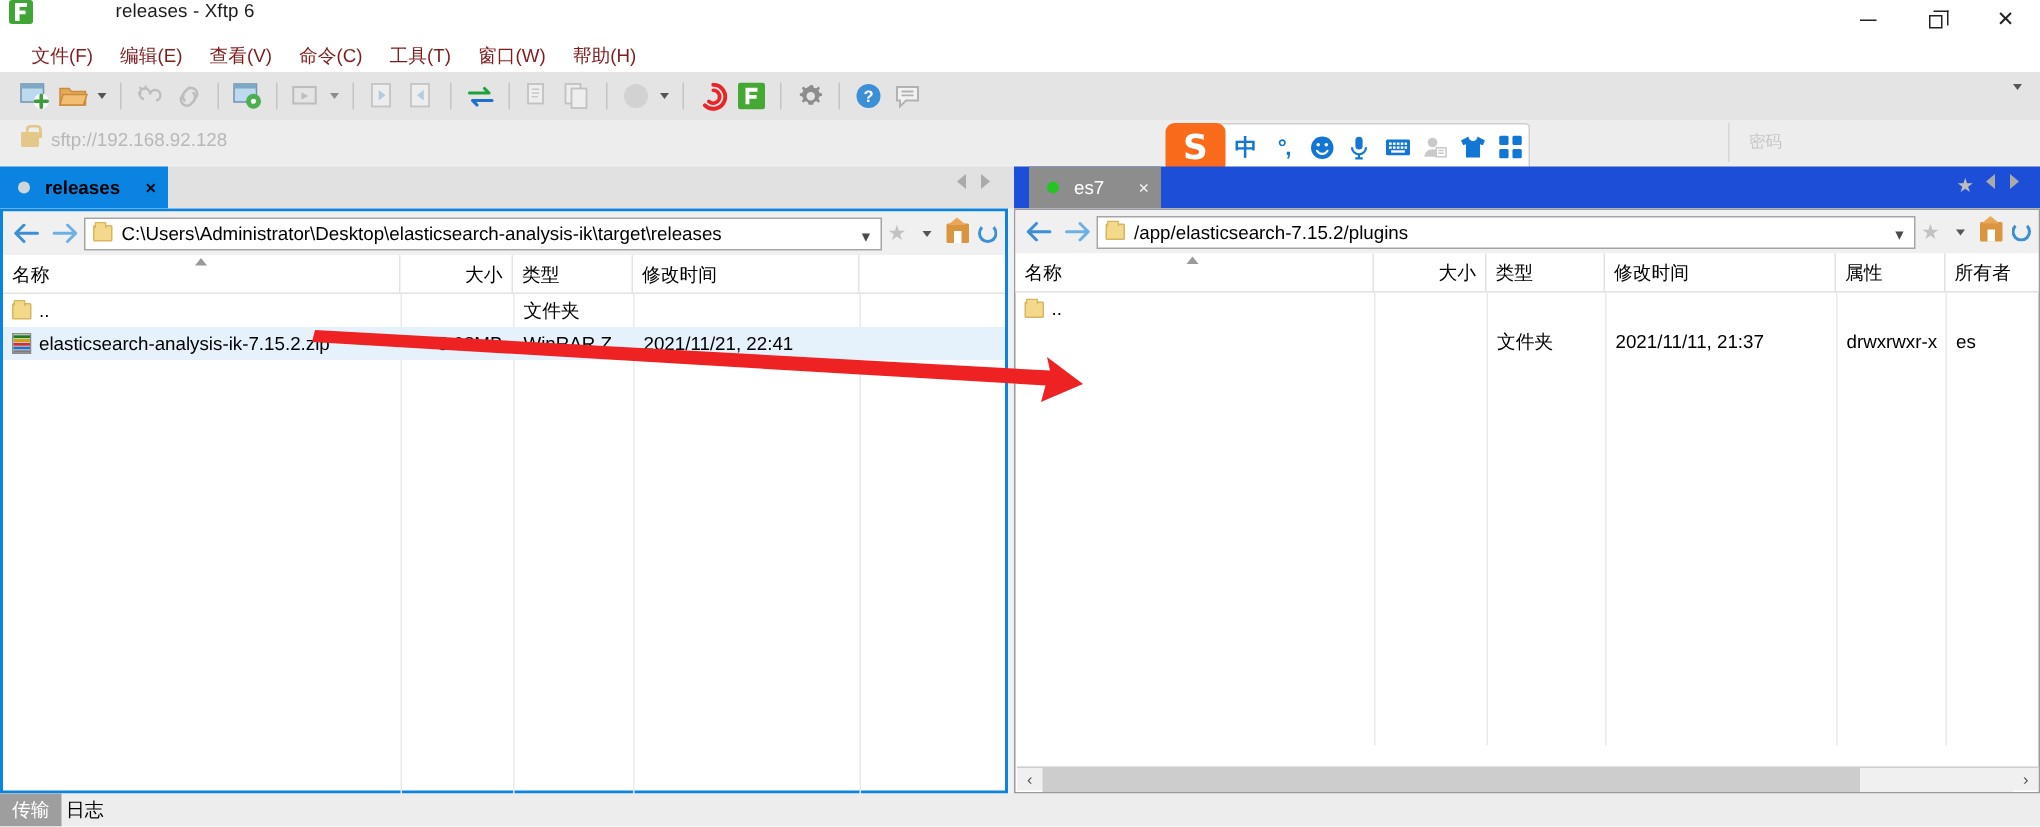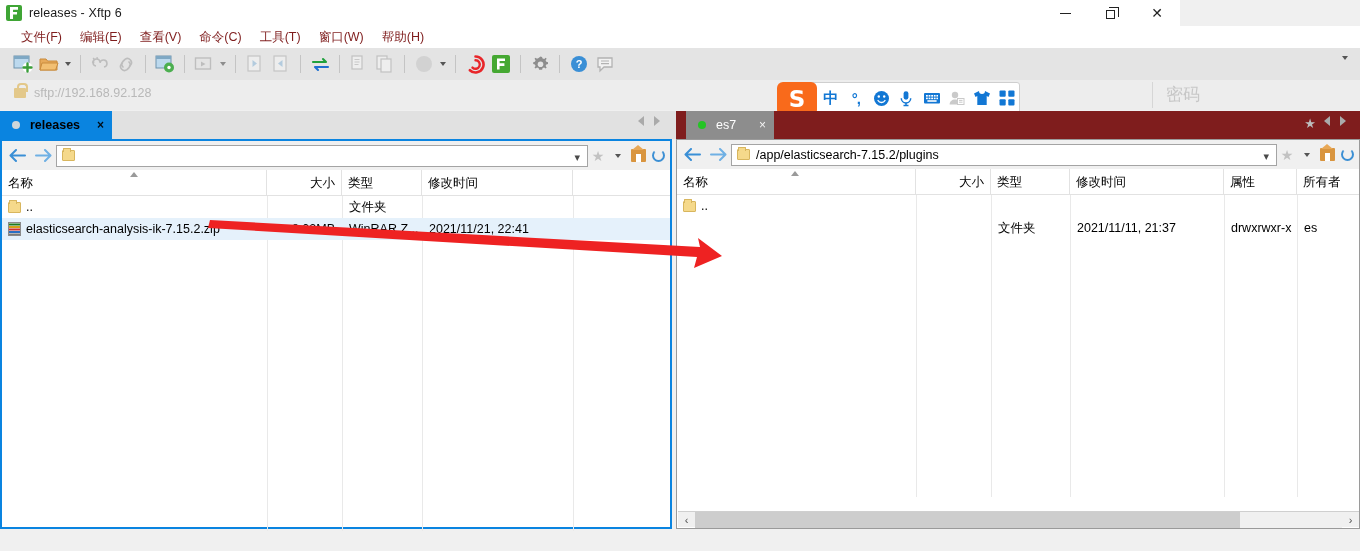--- a/index.html
+++ b/index.html
@@ -7,22 +7,22 @@
     margin: 0; padding: 0;
     width: 1360px; height: 551px;
     overflow: hidden;
     font-family: "Liberation Sans", "DejaVu Sans", sans-serif;
     background: #ffffff;
   }
   #app { position: relative; width: 1360px; height: 551px; background:#f0f0f0; }
 
   
   .titlebar {
-    position:absolute; left:0; top:0; width:1180px; height:26px;
-    background:#ffffff; display:flex; align-items:center;
+    position:absolute; left:0; top:0; width:1360px; height:26px;
+    background:#ffffff; display:flex; gap:48px;
   }
   .title-icon {
     width:16px; height:16px; margin-left:6px; margin-right:7px;
     background:#3fa535; border-radius:2px; position:relative; flex:none;
   }
   .title-icon:after{
     content:""; position:absolute; left:4px; top:2px; width:8px; height:12px;
     background:#ffffff;
     clip-path: polygon(0 0,100% 0,100% 22%,38% 22%,38% 42%,88% 42%,88% 62%,38% 62%,38% 100%,0 100%);
   }
@@ -67,42 +67,42 @@
   }
   .lock:before{
     content:""; position:absolute; left:2.5px; top:-5px; width:7px; height:7px;
     border:2px solid #e3c88a; border-bottom:none; border-radius:4px 4px 0 0;
   }
   .sftp-text { position:absolute; left:34px; top:6px; font-size:12.5px; color:#b8b8b8; }
   .pwd-sep { position:absolute; left:1152px; top:82px; width:1px; height:26px; background:#d6d6d6;}
   .pwd-field {
     position:absolute; left:1160px; top:82px; width:200px; height:26px;
     background:#ededed; border:none; outline:none;
-    font-size:17px; color:#6d28d9; font-family:"Liberation Sans","DejaVu Sans",sans-serif; padding-left:6px;
+    font-size:11px; color:#6d28d9; font-family:"Liberation Sans","DejaVu Sans",sans-serif; padding-left:6px;
   }
   .pwd-field::placeholder { color:#c7c7c7; }
 
   
   .ime {
     position:absolute; left:790px; top:82px; height:32px; width:230px;
     background:#ffffff; border:1px solid #cfcfcf; border-radius:3px;
     display:flex; align-items:center; padding-left:28px; gap:2px;
   }
   .ime-logo {
     position:absolute; left:-14px; top:-1px; width:40px; height:34px;
     background:#f96a1b; border-radius:6px; display:flex; align-items:center; justify-content:center;
     color:#fff; font-size:23px; font-weight:bold; font-family:"DejaVu Sans",sans-serif; line-height:1;
   }
   .ime-btn { width:26px; height:26px; display:flex; align-items:center; justify-content:center; color:#1277d4; }
   .ime-btn.zh { font-size:15px; font-weight:bold; }
   .ime-btn.punct { font-size:15px; font-weight:bold; letter-spacing:-1px; }
 
   
   .tabstrip-left { position:absolute; left:0; top:111px; width:676px; height:28px; background:#e1e1e1; }
-  .tabstrip-right { position:absolute; left:676px; top:111px; width:684px; height:28px; background:#7f1d1d; }
+  .tabstrip-right { position:absolute; left:676px; top:111px; width:684px; height:28px; background:#1d4ed8; }
   .tab {
     position:absolute; top:0; height:28px; display:flex; align-items:center;
     padding:0 8px 0 12px; font-size:12.5px; gap:10px;
   }
   .tab.active { left:0; background:#0a84e0; color:#000000; font-weight:bold; width:112px; }
   .tab.inactive { left:10px; background:#8d8d8d; color:#ffffff; width:88px; }
   .tab .dot { width:8px; height:8px; border-radius:50%; flex:none; }
   .tab.active .dot { background:#cfd6da; }
   .tab.inactive .dot { background:#25c425; }
   .tab .label { flex:1; white-space:nowrap; }
@@ -452,20 +452,21 @@
             <path d="M7 1L1.5 6.5 7 12M2 6.5h14" stroke="#3a8fd6" stroke-width="2" fill="none" stroke-linecap="round" stroke-linejoin="round"></path>
           </svg>
       </div>
       <div class="nav-arrow">
         <svg class="arrow-svg" viewBox="0 0 17 13">
             <path d="M10 1l5.5 5.5L10 12M15 6.5H1" stroke="#6fb0e4" stroke-width="2" fill="none" stroke-linecap="round" stroke-linejoin="round"></path>
           </svg>
       </div>
       <div class="path-input">
         <span class="folder-ico"></span>
+        <span class="path-text">C:\Users\Administrator\Desktop\elasticsearch-analysis-ik\target\releases</span>
         <span class="path-chevron">▾</span>
       </div>
       <div class="pb-icon">
           <span class="star-ico">★</span>
         </div>
       <div class="pb-icon">
           <span class="caret"></span>
         </div>
       <div class="pb-icon">
           <span class="home-ico"></span>
@@ -593,18 +594,22 @@
 
     <div class="hscroll">
       <div class="hs-btn">‹</div>
       <div class="hs-track">
         <div class="hs-thumb"></div>
       </div>
       <div class="hs-btn">›</div>
     </div>
   </div>
 
+  <div class="bottombar">
+    <div class="btab on">传输</div>
+    <div class="btab off">日志</div>
+  </div>
 
   <svg class="annot" viewBox="0 0 1360 551">
     <path d="M210 220 L700 247 L698 238 L722 256 L694 268 L697 257 L208 228 Z" fill="#ee2222"></path>
   </svg>
 
 </div>
 
 </body></html>

